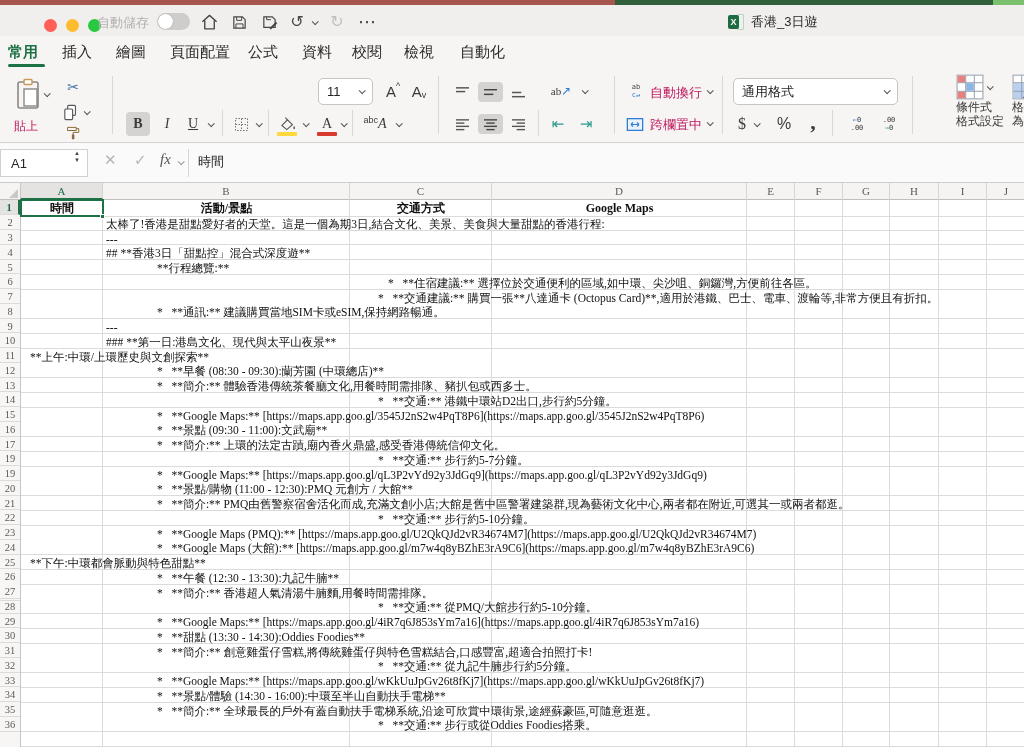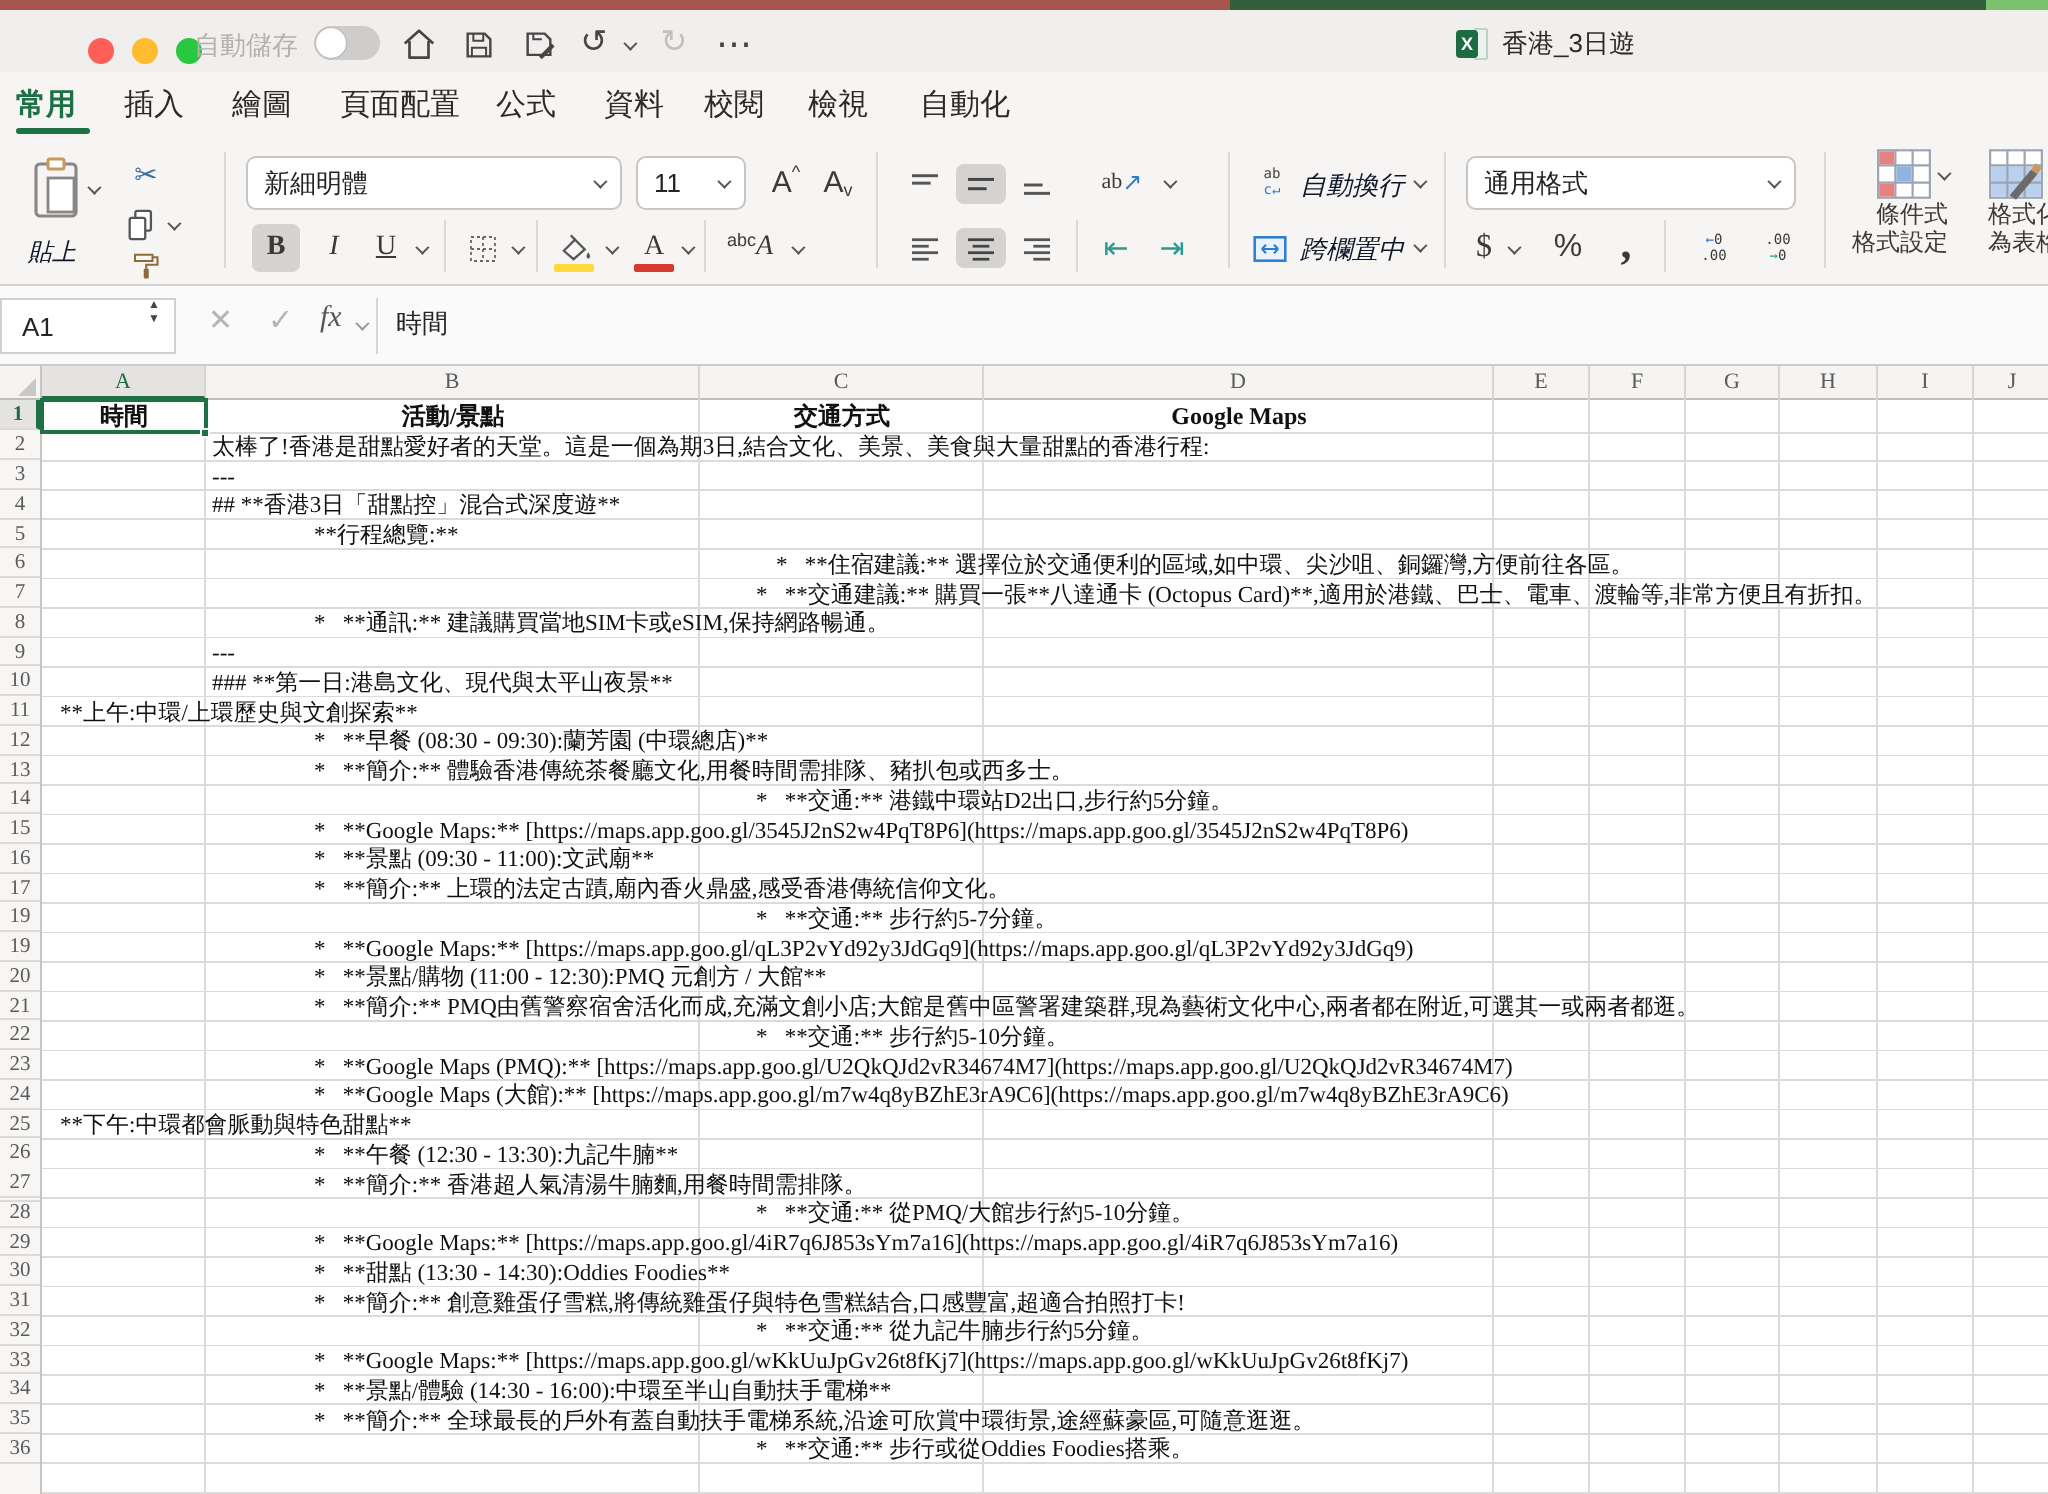--- a/index.html
+++ b/index.html
@@ -32,28 +32,28 @@
   
   .tabs { position:absolute; left:0; top:36px; width:1024px; height:34px; }
   .tab { position:absolute; top:7px; font-size:15px; color:#2b2a29; cursor:default; white-space:nowrap; }
   .tab.active { color:#1e7145; font-weight:bold; }
   .tab-underline { position:absolute; left:8px; top:28px; width:37px; height:3px; border-radius:2px; background:#1e7145; }
 
   
   .ribbon { position:absolute; left:0; top:70px; width:1024px; height:73px; border-bottom:1px solid #d5d3d1; }
   .vdiv { position:absolute; top:6px; height:58px; width:1px; background:#dad8d6; }
   .vdiv.short { top:40px; height:26px; }
-  .rlabel { font-size:12px; color:#0f172a;font-style:italic; }
+  .rlabel { font-size:12px; color:#be185d; }
   .combo { position:absolute; background:#fff; border:1px solid #c8c6c4; border-radius:5px; display:flex; align-items:center; font-size:13px; color:#252423; padding:0 8px; }
   .combo .chev { margin-left:auto; }
   .btn { position:absolute; display:flex; align-items:center; justify-content:center; color:#3b3a39; border-radius:4px; }
   .btn.on { background:#d5d3d2; }
   .bar-under { position:absolute; left:2px; right:2px; bottom:0; height:4px; border-radius:1px; }
   .two-line { font-size:7px; line-height:8px; font-family:"DejaVu Sans Mono",monospace; text-align:center; }
-  .stylebtn { position:absolute; display:flex; flex-direction:column; align-items:flex-end; }
+  .stylebtn { position:absolute; display:flex; flex-direction:column; align-items:flex-start;margin-left:34px; }
   .stylebtn .lbl { font-size:12px; line-height:14px; color:#3b3a39; text-align:center; white-space:nowrap; }
 
   
   .fbar { position:absolute; left:0; top:143px; width:1024px; height:40px; background:#fbfafa; border-bottom:1px solid #cecccb; }
   .namebox { position:absolute; left:0; top:6px; width:88px; height:28px; background:#fff; border:1px solid #d2d0ce; display:flex; align-items:center; padding-left:10px; font-size:13px; color:#252423; }
   .spin { position:absolute; left:74px; top:7px; display:flex; flex-direction:column; font-size:6px; color:#444; line-height:7px; }
   .fb-ic { position:absolute; top:8px; font-size:15px; color:#b7b5b3; }
   .fx { font-family:"Liberation Serif",serif; font-style:italic; font-size:15px; color:#555; }
   .fb-divider { position:absolute; left:188px; top:6px; width:1px; height:28px; background:#d8d6d4; }
   .fvalue { position:absolute; left:198px; top:10px; font-size:13px; color:#252423; font-family:"Liberation Serif","DejaVu Serif",serif; }
@@ -168,24 +168,20 @@
     <span class="chev sm" style="position:absolute; left:84px; top:40px;"></span>
     <div class="btn" style="left:62px; top:54px; width:20px; height:18px;">
       <svg width="15" height="16" viewBox="0 0 24 24">
           <path d="M4 3 H18 V8 H4 Z" fill="none" stroke="#8a6d3b" stroke-width="1.6"></path>
           <path d="M18 5 H22 V11 H13 V14" fill="none" stroke="#8a6d3b" stroke-width="1.6"></path>
           <rect x="11" y="14" width="4" height="8" rx="1" fill="#8a6d3b"></rect>
         </svg>
     </div>
     <div class="vdiv" style="left:112px;"></div>
 
-    <div class="combo" style="left:123px; top:8px; width:188px; height:27px;">
-      <span>新細明體</span>
-        <span class="chev sm"></span>
-    </div>
     <div class="combo" style="left:318px; top:8px; width:55px; height:27px;">
       <span>11</span>
         <span class="chev sm"></span>
     </div>
     <div class="btn" style="left:381px; top:10px; width:24px; height:22px; font-size:15px;">A<span style="font-size:9px; margin-top:-10px;">^</span></div>
     <div class="btn" style="left:407px; top:10px; width:24px; height:22px; font-size:15px;">A<span style="font-size:9px; margin-top:8px;">v</span></div>
 
     <div class="btn on" style="left:126px; top:42px; width:24px; height:24px; font-weight:bold; font-size:14px; font-family:'Liberation Serif',serif;">B</div>
     <div class="btn" style="left:156px; top:42px; width:22px; height:24px; font-style:italic; font-size:14px; font-family:'Liberation Serif',serif;">I</div>
     <div class="btn" style="left:182px; top:42px; width:22px; height:24px; font-size:14px; text-decoration:underline; font-family:'Liberation Serif',serif;">U</div>

